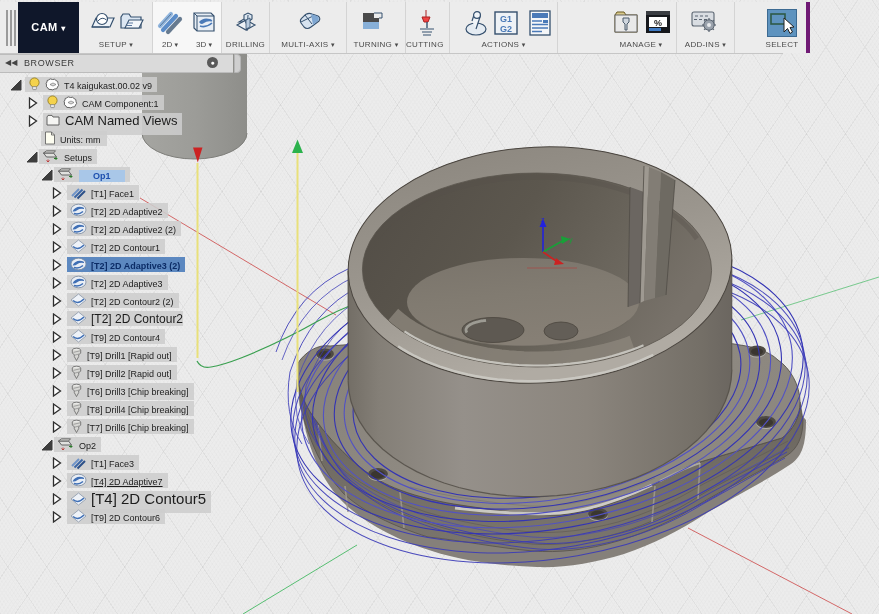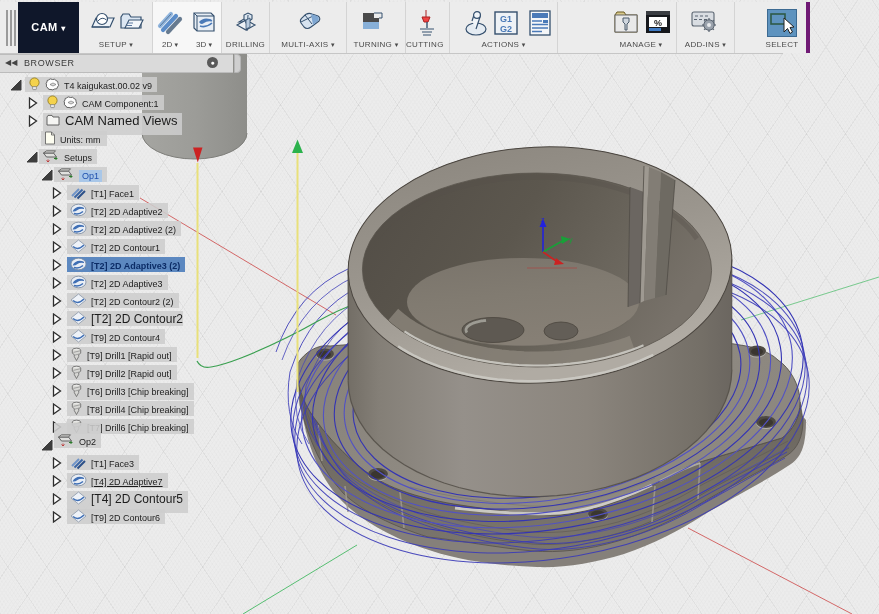--- a/index.html
+++ b/index.html
@@ -330,21 +330,21 @@
         <path d="M6 10.5 v2 m-1.5 -1 l1.5 1.5 1.5 -1.5" fill="none" stroke="#b33" stroke-width="1" opacity="0.9"></path>
       </svg></span><span style="color:#1c1c1c;">Setups</span></div>
 <svg style="position:absolute;left:41px;top:169.0px" width="13" height="12" viewBox="0 0 13 12">
     <path d="M11 1 L11 11 L1 11 Z" fill="#3d3d3d" stroke="#3d3d3d"></path>
   </svg>
 <div style="position:absolute;left:54px;top:167.0px;height:15px;line-height:15px;padding:0 5px 0 3px;background:rgba(205,205,205,0.88);font-size:9px;white-space:nowrap"><span style="display:inline-block;vertical-align:middle;margin-right:4px"><svg width="18" height="14" viewBox="0 0 18 14">
         <path d="M1.5 4 h10 l3 4 h-10 z" fill="#e0e0de" stroke="#555" stroke-width="0.9"></path>
         <path d="M1.5 4 l3 -2.2 h9 l-2 2.2z" fill="#c9c9c7" stroke="#555" stroke-width="0.8"></path>
         <path d="M12 9.5 h3 M13.5 8 l1.5 1.5 -1.5 1.5" fill="none" stroke="#2a7a2a" stroke-width="1"></path>
         <path d="M6 10.5 v2 m-1.5 -1 l1.5 1.5 1.5 -1.5" fill="none" stroke="#b33" stroke-width="1" opacity="0.9"></path>
-      </svg></span><span style="background:#a9c7e8;color:#1d4fae;font-weight:normal;padding:1px 3px;">Op1</span></div>
+      </svg></span><span style="background:#a9c7e8;color:#1d4fae;font-weight:bold;padding:1px 14px;">Op1</span></div>
 <svg style="position:absolute;left:52px;top:187.0px" width="10" height="12" viewBox="0 0 10 12">
     <path d="M1.5 1 L8.5 6 L1.5 11 Z" fill="#fdfdfd" stroke="#2e2e2e" stroke-width="1.3"></path>
   </svg>
 <div style="position:absolute;left:67px;top:185.0px;height:15px;line-height:15px;padding:0 5px 0 3px;background:rgba(205,205,205,0.88);font-size:9px;white-space:nowrap"><span style="display:inline-block;vertical-align:middle;margin-right:4px"><svg width="17" height="15" viewBox="0 0 17 15">
         <g stroke="#3a66a8" stroke-width="2" fill="none">
           <path d="M2 11 l7 -7" stroke="#6f94c8"></path>
           <path d="M4.5 12.5 l8 -8"></path>
           <path d="M7.5 13.5 l7.5 -7.5" stroke="#2a4f88"></path>
         </g>
       </svg></span><span style="color:#1c1c1c;">[T1] Face1</span></div>
@@ -444,21 +444,21 @@
     <path d="M1.5 1 L8.5 6 L1.5 11 Z" fill="#fdfdfd" stroke="#2e2e2e" stroke-width="1.3"></path>
   </svg>
 <div style="position:absolute;left:67px;top:419.0px;height:15px;line-height:15px;padding:0 5px 0 3px;background:rgba(205,205,205,0.88);font-size:9px;white-space:nowrap"><span style="display:inline-block;vertical-align:middle;margin-right:4px"><svg width="13" height="15" viewBox="0 0 13 15">
         <ellipse cx="6.5" cy="3.2" rx="4.2" ry="2" fill="#e8e8e6" stroke="#666" stroke-width="0.8"></ellipse>
         <path d="M2.3 3.2 v3 l2 1.4 v2 l2.2 4 2.2 -4 v-2 l2 -1.4 v-3" fill="#d7d7d4" stroke="#666" stroke-width="0.8"></path>
         <path d="M3.4 5.4 l6.6 -1.6 M4.6 8.2 l4.4 -1.2" stroke="#888" stroke-width="0.7"></path>
       </svg></span><span style="color:#1c1c1c;">[T7] Drill6 [Chip breaking]</span></div>
 <svg style="position:absolute;left:41px;top:439.0px" width="13" height="12" viewBox="0 0 13 12">
     <path d="M11 1 L11 11 L1 11 Z" fill="#3d3d3d" stroke="#3d3d3d"></path>
   </svg>
-<div style="position:absolute;left:54px;top:423px;height:15px;line-height:15px;padding:10px 5px 0 3px;background:rgba(205,205,205,0.88);font-size:9px;white-space:nowrap"><span style="display:inline-block;vertical-align:middle;margin-right:4px"><svg width="18" height="14" viewBox="0 0 18 14">
+<div style="position:absolute;left:54px;top:437.0px;height:15px;line-height:15px;padding:0 5px 0 3px;background:rgba(205,205,205,0.88);font-size:9px;white-space:nowrap"><span style="display:inline-block;vertical-align:middle;margin-right:4px"><svg width="18" height="14" viewBox="0 0 18 14">
         <path d="M1.5 4 h10 l3 4 h-10 z" fill="#e0e0de" stroke="#555" stroke-width="0.9"></path>
         <path d="M1.5 4 l3 -2.2 h9 l-2 2.2z" fill="#c9c9c7" stroke="#555" stroke-width="0.8"></path>
         <path d="M12 9.5 h3 M13.5 8 l1.5 1.5 -1.5 1.5" fill="none" stroke="#2a7a2a" stroke-width="1"></path>
         <path d="M6 10.5 v2 m-1.5 -1 l1.5 1.5 1.5 -1.5" fill="none" stroke="#b33" stroke-width="1" opacity="0.9"></path>
       </svg></span><span style="color:#1c1c1c;">Op2</span></div>
 <svg style="position:absolute;left:52px;top:457.0px" width="10" height="12" viewBox="0 0 10 12">
     <path d="M1.5 1 L8.5 6 L1.5 11 Z" fill="#fdfdfd" stroke="#2e2e2e" stroke-width="1.3"></path>
   </svg>
 <div style="position:absolute;left:67px;top:455.0px;height:15px;line-height:15px;padding:0 5px 0 3px;background:rgba(205,205,205,0.88);font-size:9px;white-space:nowrap"><span style="display:inline-block;vertical-align:middle;margin-right:4px"><svg width="17" height="15" viewBox="0 0 17 15">
         <g stroke="#3a66a8" stroke-width="2" fill="none">
@@ -471,21 +471,21 @@
     <path d="M1.5 1 L8.5 6 L1.5 11 Z" fill="#fdfdfd" stroke="#2e2e2e" stroke-width="1.3"></path>
   </svg>
 <div style="position:absolute;left:67px;top:473.0px;height:15px;line-height:15px;padding:0 5px 0 3px;background:rgba(205,205,205,0.88);font-size:9px;white-space:nowrap"><span style="display:inline-block;vertical-align:middle;margin-right:4px"><svg width="17" height="14" viewBox="0 0 17 14">
         <ellipse cx="8.5" cy="7" rx="7.5" ry="5.8" fill="#e9eef5" stroke="#7a8aa0" stroke-width="0.8"></ellipse>
         <path d="M2.5 8.5 q3 -5.5 9 -4.5 q3 0.5 2.5 2 q-4 -1 -6.5 1 q-2.5 2 -5 1.5z" fill="#3f6fb5"></path>
         <path d="M4 10.5 q5 1.5 9 -2" fill="none" stroke="#3f6fb5" stroke-width="1.4"></path>
       </svg></span><span style="color:#1c1c1c;text-decoration:underline;">[T4] 2D Adaptive7</span></div>
 <svg style="position:absolute;left:52px;top:493.0px" width="10" height="12" viewBox="0 0 10 12">
     <path d="M1.5 1 L8.5 6 L1.5 11 Z" fill="#fdfdfd" stroke="#2e2e2e" stroke-width="1.3"></path>
   </svg>
-<div style="position:absolute;left:67px;top:491.0px;height:15px;line-height:15px;padding:0 5px 7px 3px;background:rgba(205,205,205,0.88);font-size:12px;white-space:nowrap"><span style="display:inline-block;vertical-align:middle;margin-right:4px"><svg width="17" height="14" viewBox="0 0 17 14">
+<div style="position:absolute;left:67px;top:491.0px;height:15px;line-height:15px;padding:0 5px 7px 3px;background:rgba(205,205,205,0.88);font-size:15px;white-space:nowrap"><span style="display:inline-block;vertical-align:middle;margin-right:4px"><svg width="17" height="14" viewBox="0 0 17 14">
         <path d="M8.5 1 L16 7 8.5 13 1 7z" fill="#eef2f8" stroke="#8a97a8" stroke-width="0.8"></path>
         <path d="M3 7.5 q5 4.5 11 -1.5" fill="none" stroke="#3f6fb5" stroke-width="1.5"></path>
       </svg></span><span style="color:#1c1c1c;">[T4] 2D Contour5</span></div>
 <svg style="position:absolute;left:52px;top:511.0px" width="10" height="12" viewBox="0 0 10 12">
     <path d="M1.5 1 L8.5 6 L1.5 11 Z" fill="#fdfdfd" stroke="#2e2e2e" stroke-width="1.3"></path>
   </svg>
 <div style="position:absolute;left:67px;top:509.0px;height:15px;line-height:15px;padding:0 5px 0 3px;background:rgba(205,205,205,0.88);font-size:9px;white-space:nowrap"><span style="display:inline-block;vertical-align:middle;margin-right:4px"><svg width="17" height="14" viewBox="0 0 17 14">
         <path d="M8.5 1 L16 7 8.5 13 1 7z" fill="#eef2f8" stroke="#8a97a8" stroke-width="0.8"></path>
         <path d="M3 7.5 q5 4.5 11 -1.5" fill="none" stroke="#3f6fb5" stroke-width="1.5"></path>
       </svg></span><span style="color:#1c1c1c;">[T9] 2D Contour6</span></div>

